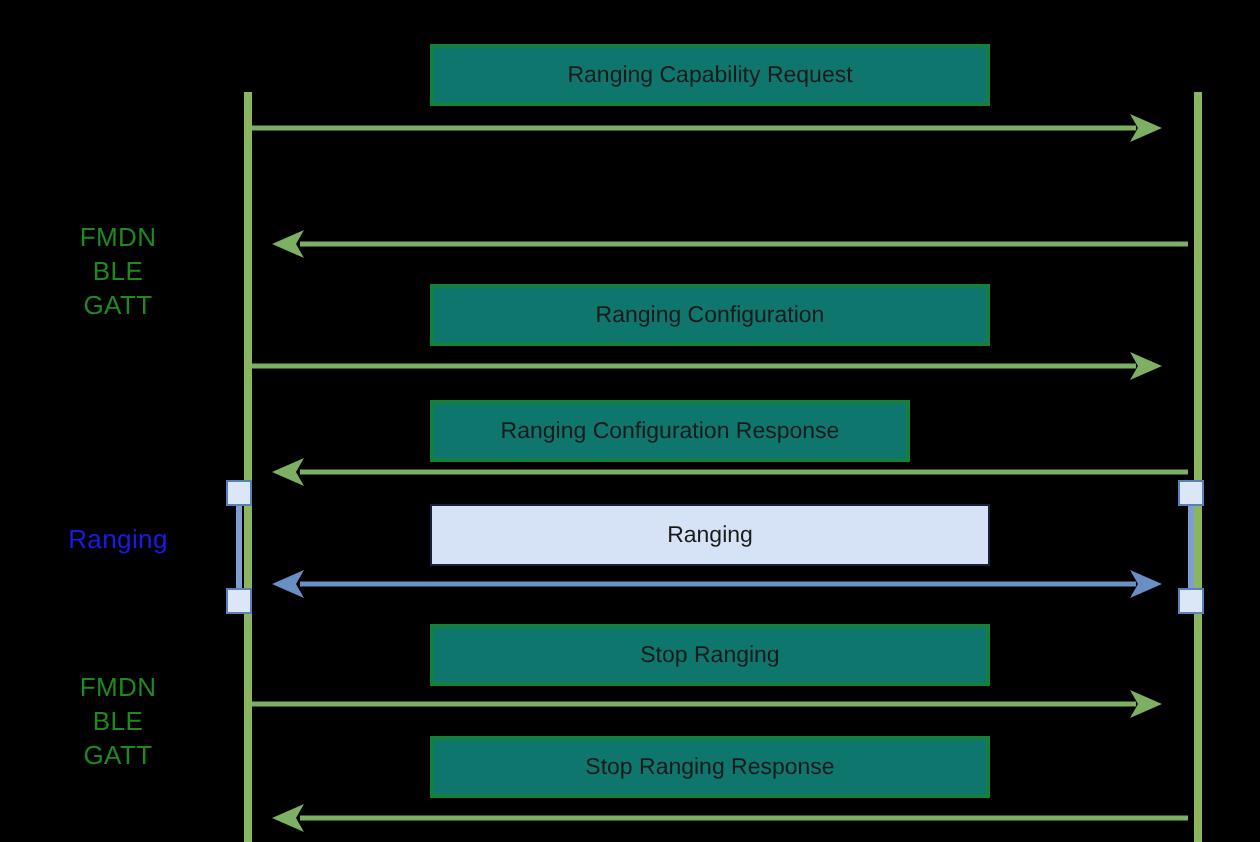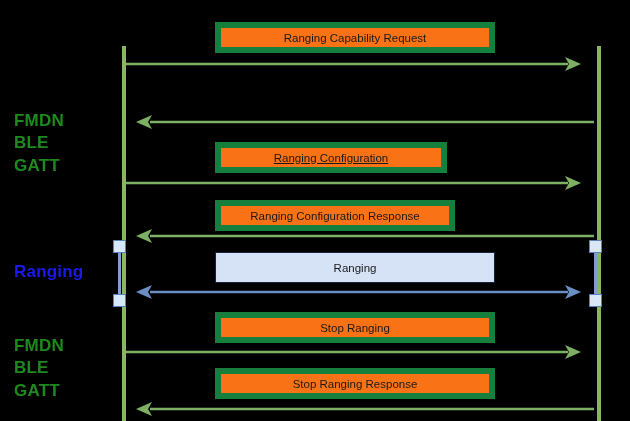--- a/index.html
+++ b/index.html
@@ -31,42 +31,42 @@
     position: absolute;
     width: 13px;
     height: 13px;
     background: #dbe6f7;
     border: 1.5px solid #5b7fb8;
     box-sizing: border-box;
   }
   
   .side-label {
     position: absolute;
-    text-align: left;
+    text-align: center;
     line-height: 1.32;
-    font-weight: bold;
-    font-size: 17px;
+    font-weight: normal;
+    font-size: 13px;
     letter-spacing: 0.2px;
     white-space: pre;
   }
   .side-label.green { color: #1e8a1e; }
   .side-label.blue  { color: #1a1aee; }
   
   .msg-box {
     position: absolute;
     box-sizing: border-box;
     display: flex;
     align-items: center;
     justify-content: center;
     font-size: 11.5px;
     color: #1a1a1a;
   }
   .msg-box.green {
-    background: #f97316;
-    border: 6px solid #15803d;
+    background: #0f766e;
+    border: 2px solid #15803d;
   }
   .msg-box.blue {
     background: #d6e3f7;
     border: 1.5px solid #16213c;
   }
   .msg-label { pointer-events: none; }
   
   .arrow-layer {
     position: absolute;
     left: 0; top: 0;
@@ -98,21 +98,21 @@
 
   <div class="side-label green" style="left:14px; top:335px; width:90px;">FMDN
 BLE
 GATT</div>
 
   <div class="msg-box green" style="left:215px; top:22px; width:280px; height:31px;">
     <span class="msg-label">Ranging Capability Request</span>
   </div>
 
 
-  <div class="msg-box green" style="left:215px; top:142px; width:232px; height:31px;text-decoration:underline;">
+  <div class="msg-box green" style="left:215px; top:142px; width:280px; height:31px;">
     <span class="msg-label">Ranging Configuration</span>
   </div>
 
   <div class="msg-box green" style="left:215px; top:200px; width:240px; height:31px;">
     <span class="msg-label">Ranging Configuration Response</span>
   </div>
 
   <div class="msg-box blue" style="left:215px; top:252px; width:280px; height:31px;">
     <span class="msg-label">Ranging</span>
   </div>

